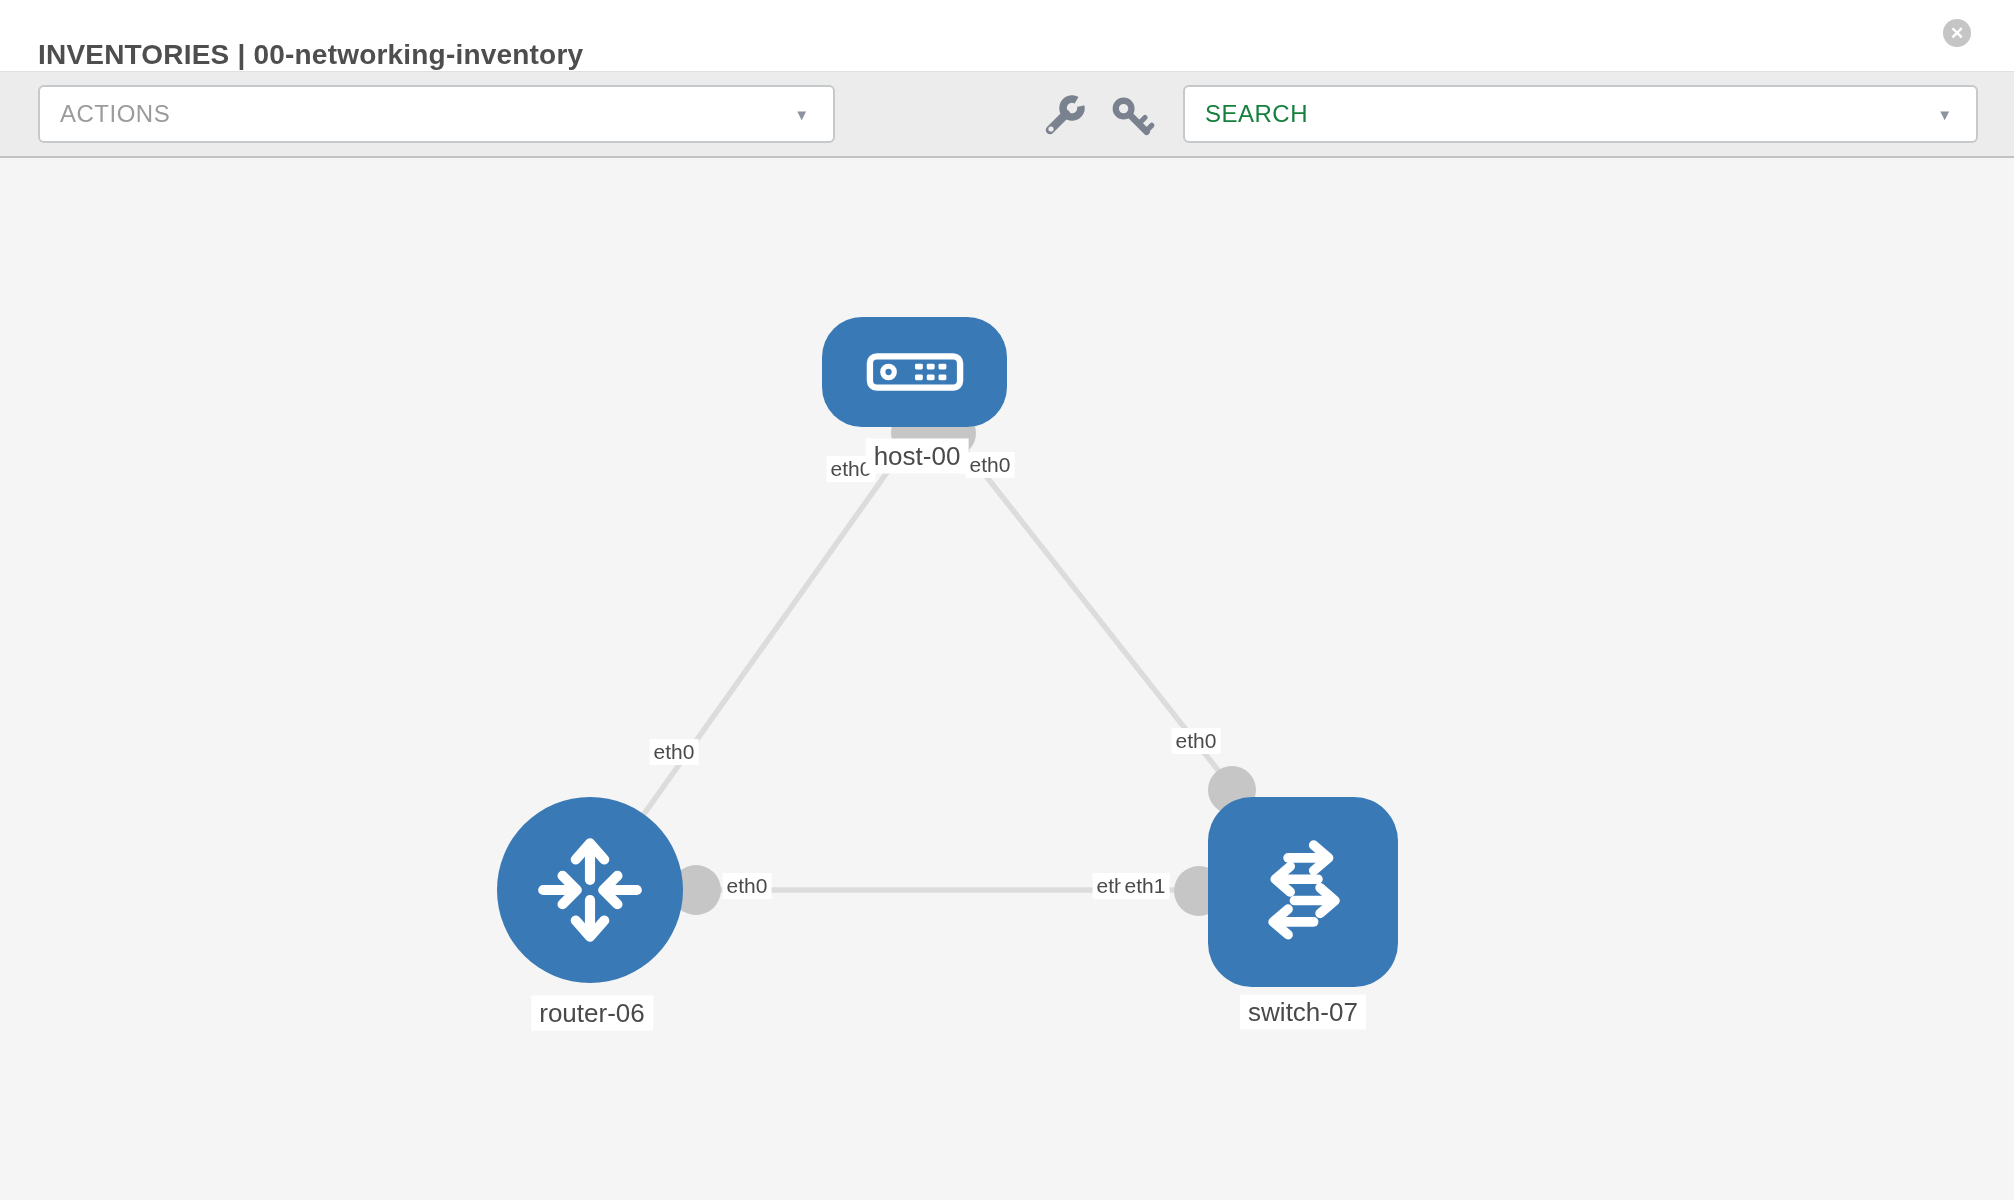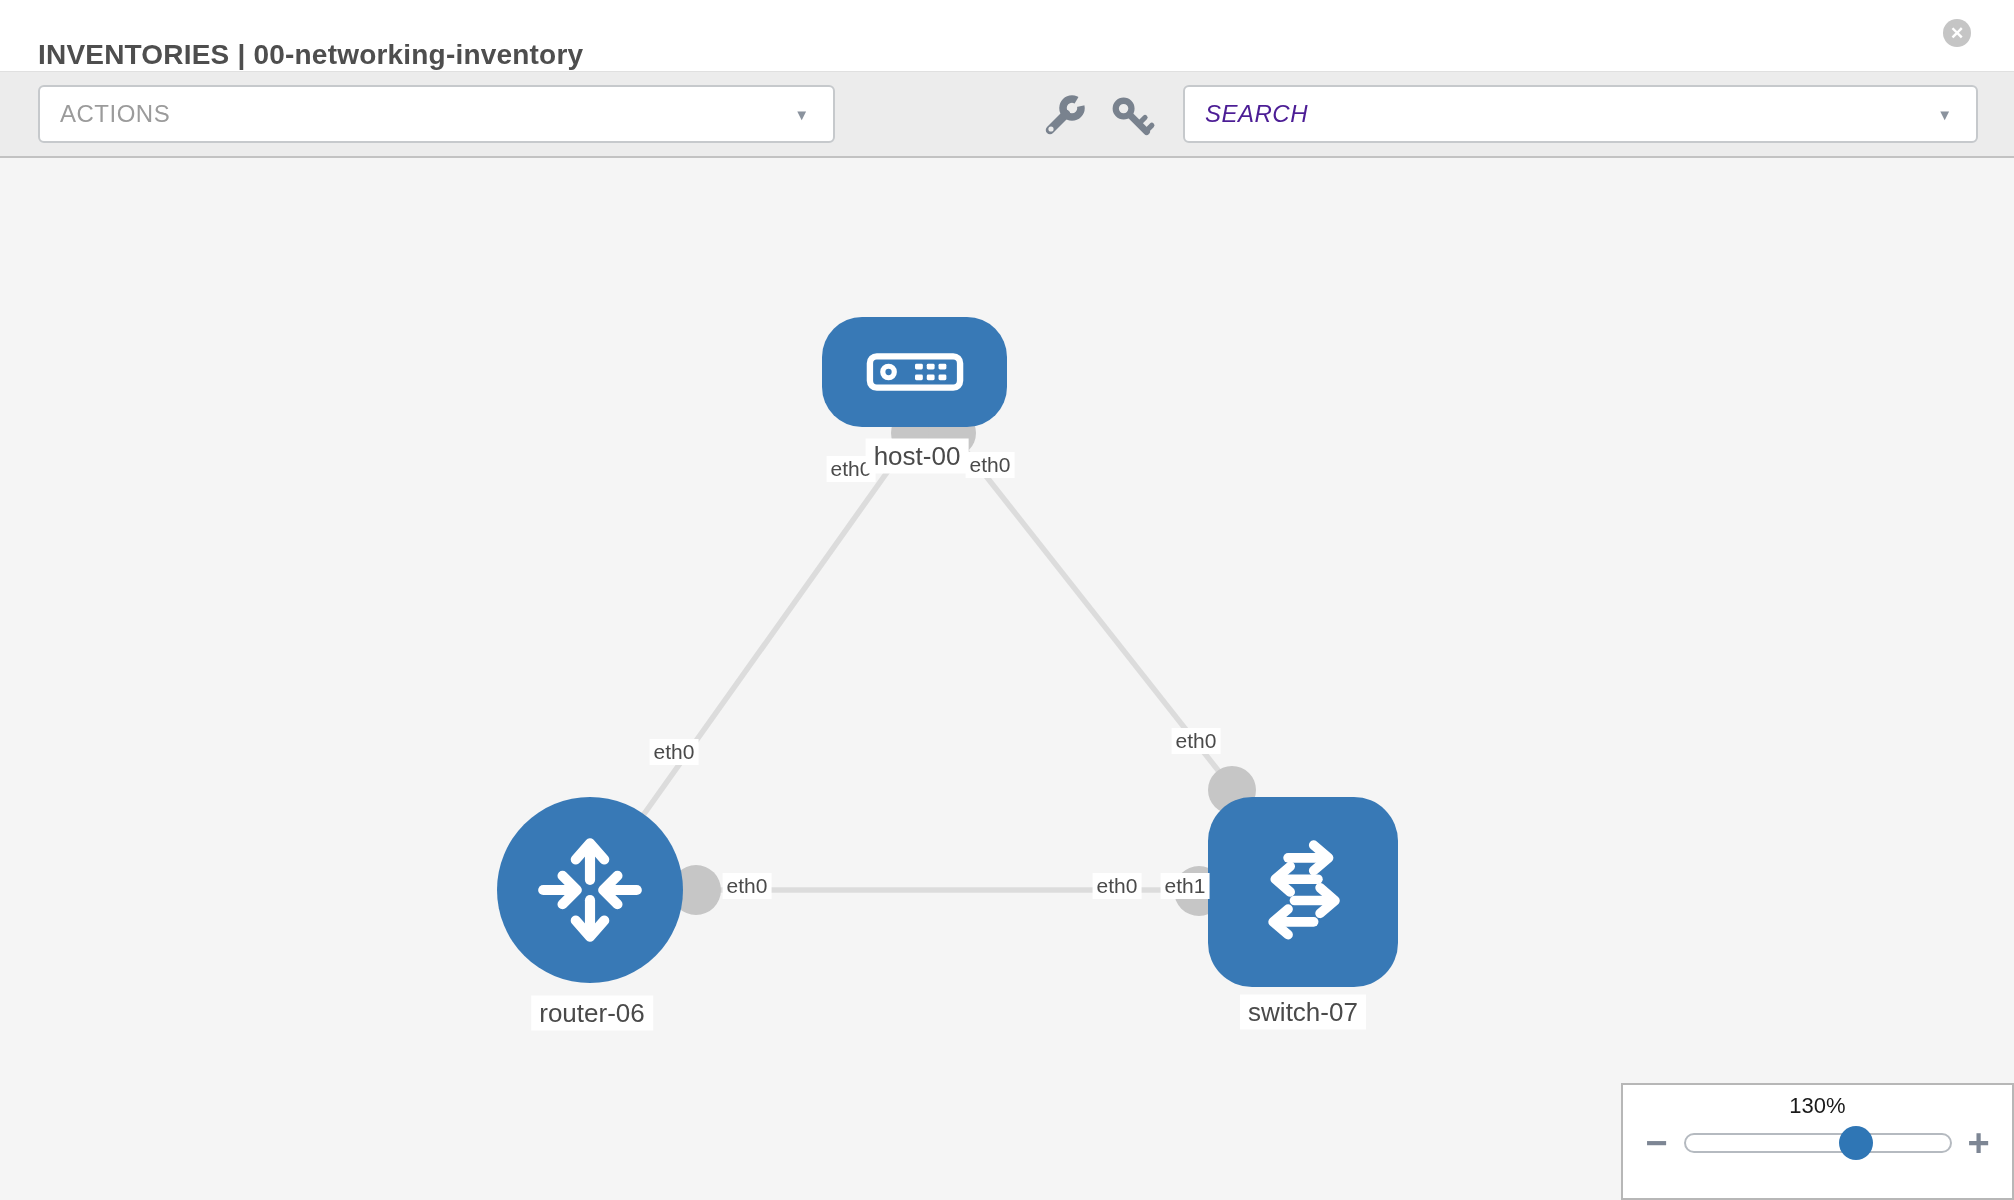--- a/index.html
+++ b/index.html
@@ -37,21 +37,21 @@
     border: 2px solid #c6c9cc; border-radius: 6px; box-sizing: border-box;
     display: flex; align-items: center; cursor: pointer;
   }
   .fake-select .sel-label { margin-left: 20px; font-size: 24px; color: #9b9b9b; letter-spacing: 0.5px; text-align: right; }
   .fake-select .caret {
     position: absolute; right: 24px; top: 50%; transform: translateY(-50%);
     font-size: 15px; color: #8b939e;
   }
   .actions-select { left: 38px; width: 797px; }
   .search-select { left: 1183px; width: 795px; }
-  .search-select .sel-label { color: #4c1d95; font-style: italic; }
+  .search-select .sel-label { color: #15803d; }
   .tool-btn {
     position: absolute; top: 23px; width: 46px; height: 46px;
     background: transparent; border: none; cursor: pointer; padding: 0;
   }
   .tool-btn.wrench { left: 1042px; }
   .tool-btn.key { left: 1110px; }
 
   
   .canvas {
     position: relative; height: 1042px; background: #f5f5f5; overflow: hidden;
@@ -194,34 +194,20 @@
 
     <div class="chip iface" style="left:851px; top:311px;">eth0</div>
     <div class="chip nodename" style="left:917px; top:298px;">host-00</div>
     <div class="chip iface" style="left:990px; top:307px;">eth0</div>
 
     <div class="chip iface" style="left:674px; top:594px;">eth0</div>
     <div class="chip iface" style="left:1196px; top:583px;">eth0</div>
 
     <div class="chip iface" style="left:747px; top:728px;">eth0</div>
     <div class="chip iface" style="left:1117px; top:728px;">eth0</div>
-    <div class="chip iface" style="left:1145px; top:728px;margin-left:40px;">eth1</div>
+    <div class="chip iface" style="left:1145px; top:728px;">eth1</div>
 
     <div class="chip nodename" style="left:592px; top:855px;">router-06</div>
     <div class="chip nodename" style="left:1303px; top:854px;">switch-07</div>
 
-    <div class="zoom-panel">
-      <div class="zoom-value">130%</div>
-      <div class="zoom-row">
-        <button class="zoom-btn">
-          <span>−</span>
-        </button>
-        <div class="zoom-track">
-          <div class="zoom-knob"></div>
-        </div>
-        <button class="zoom-btn">
-          <span>+</span>
-        </button>
-      </div>
-    </div>
 
   </div>
 </div>
 
 </body></html>

